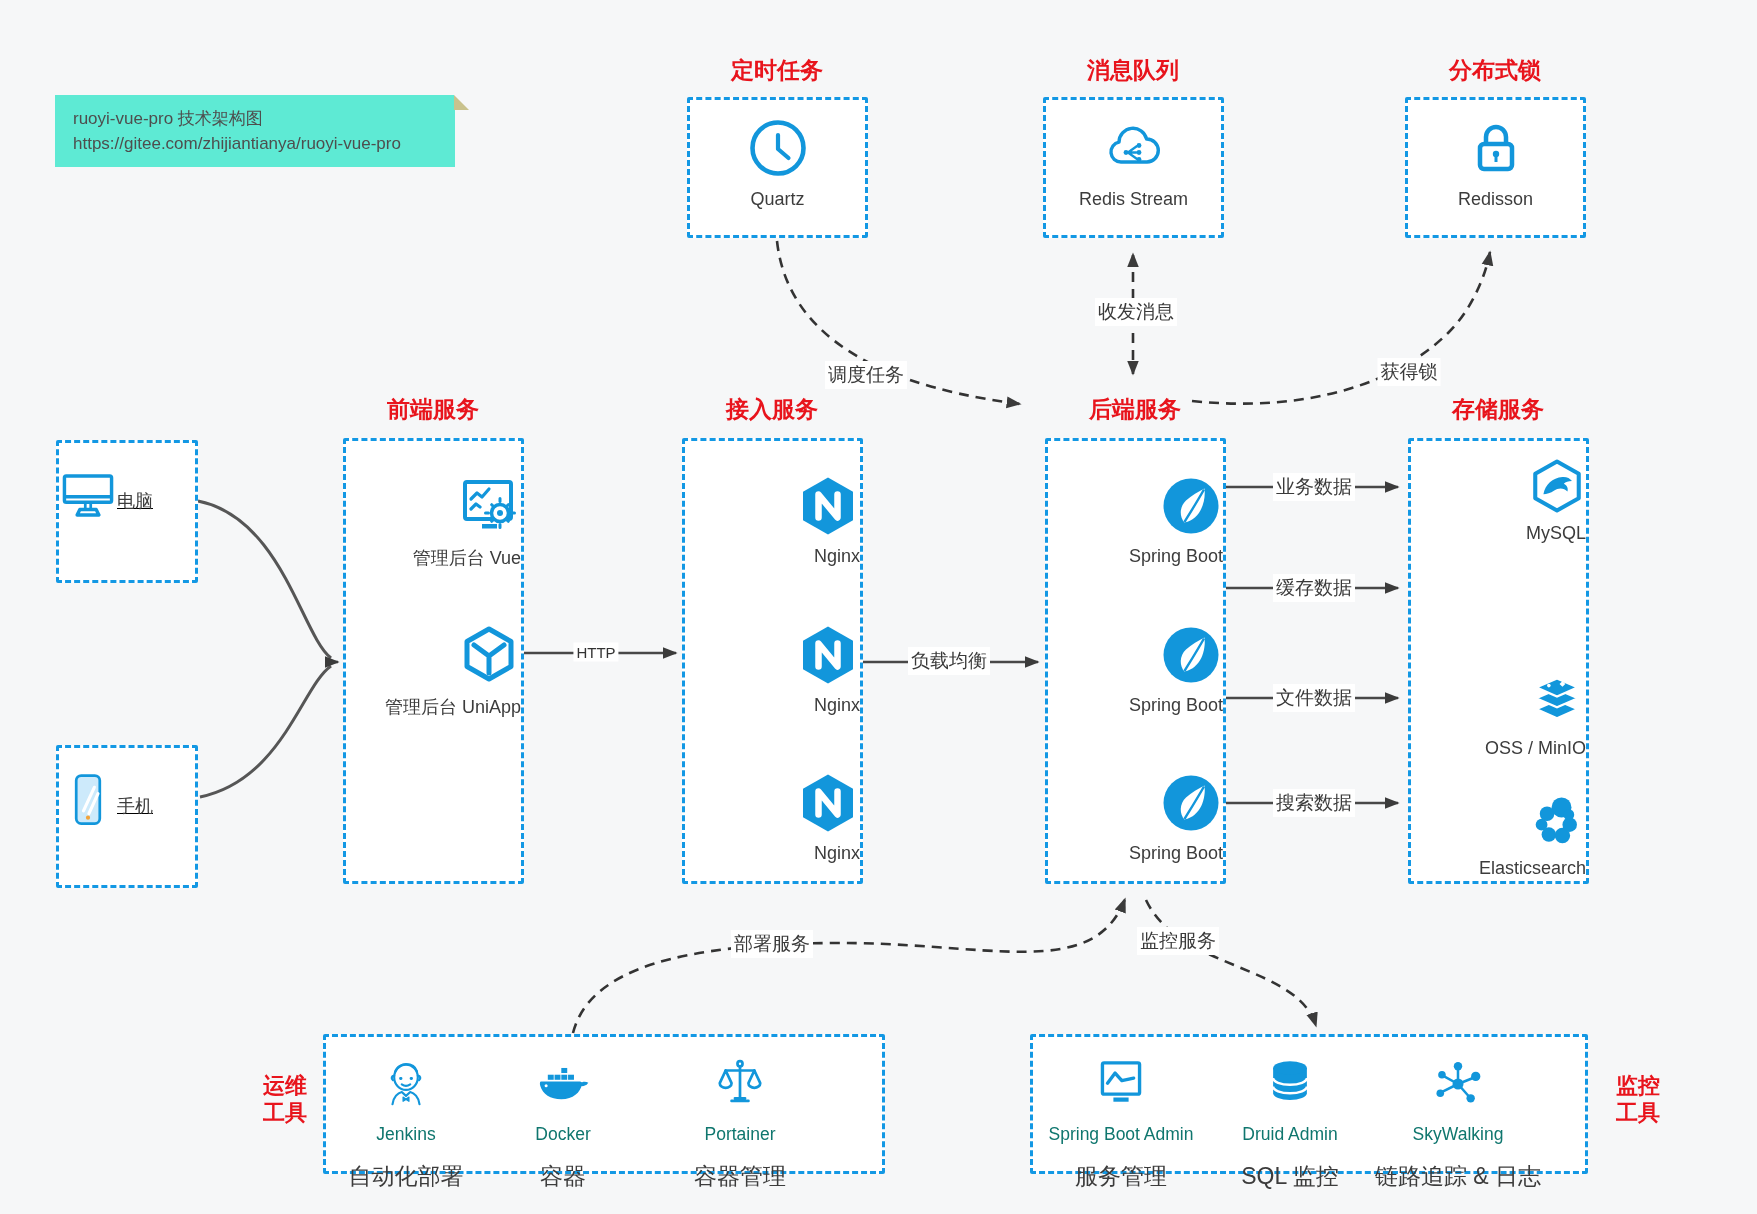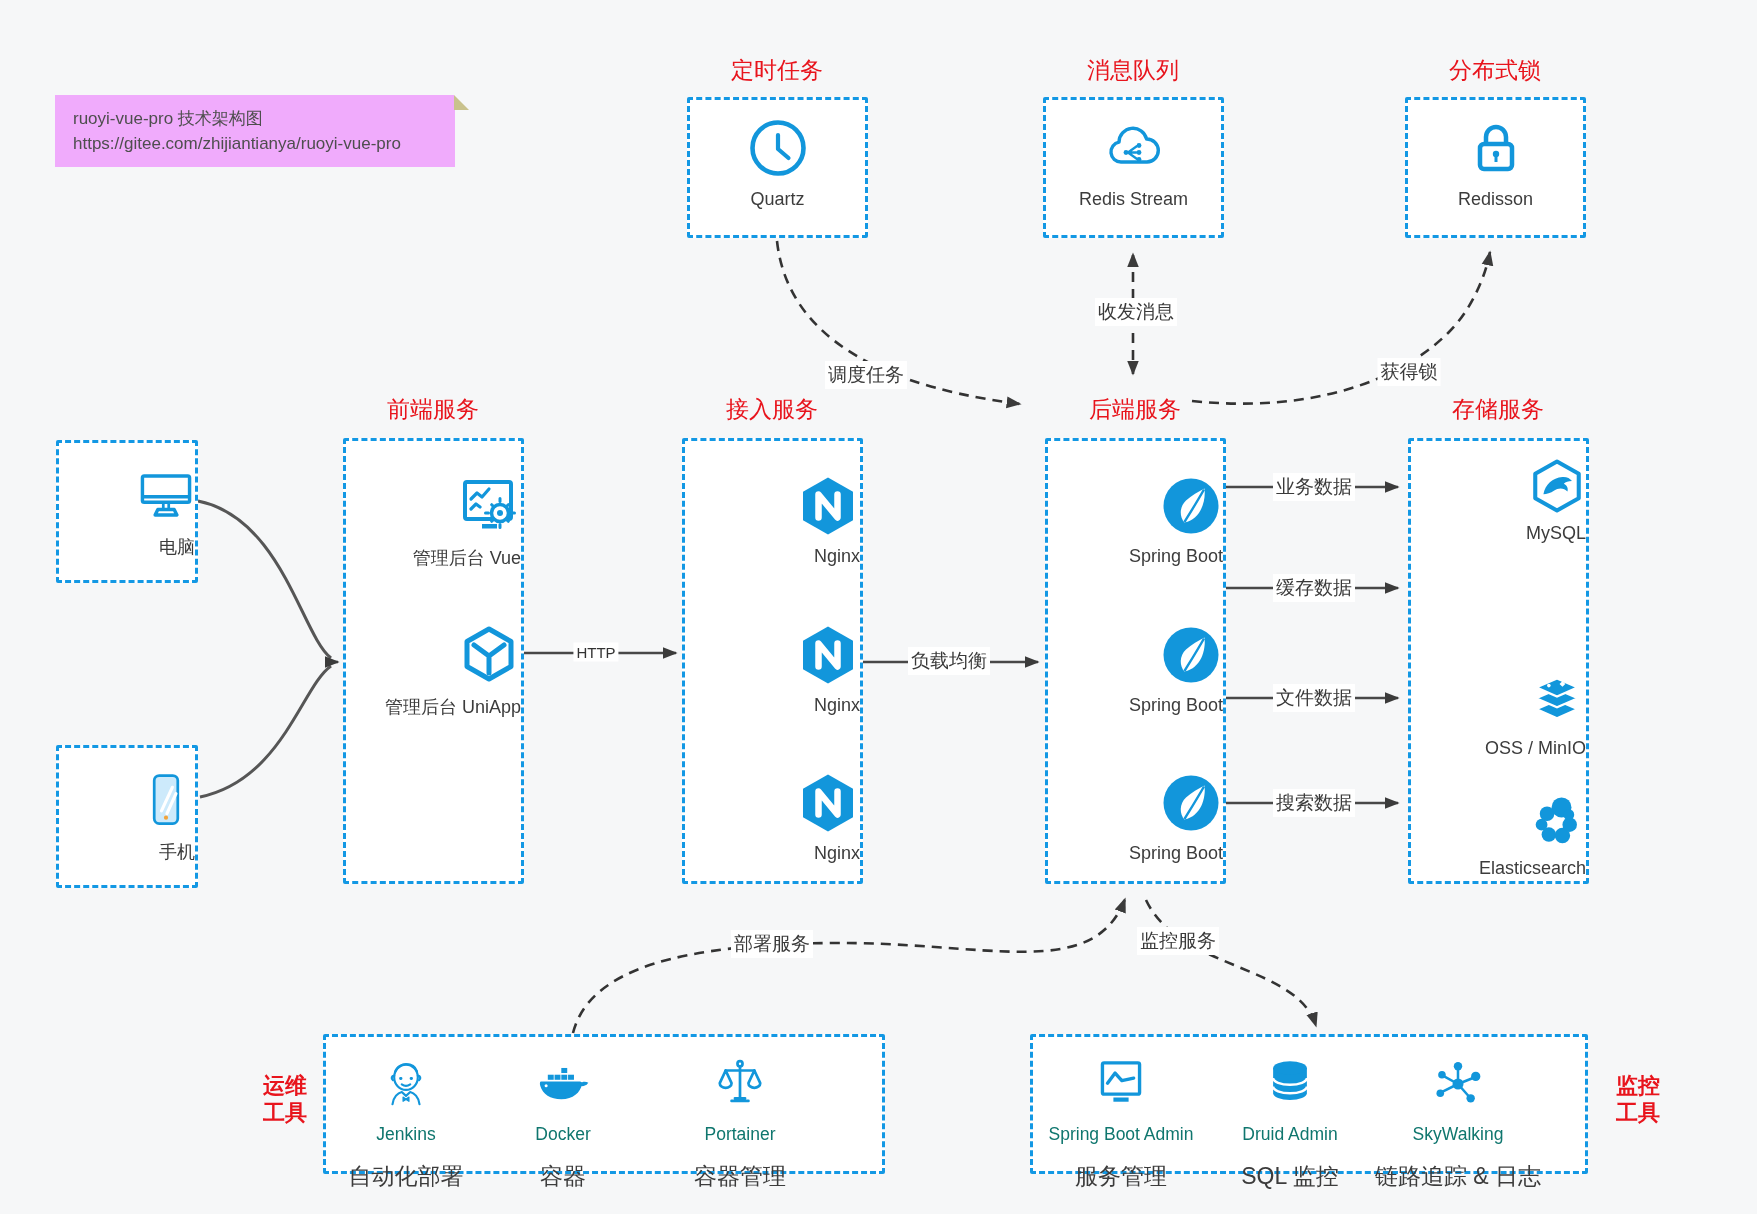--- a/index.html
+++ b/index.html
@@ -3,47 +3,47 @@
 <meta charset="utf-8">
 <style>
   html,body{margin:0;padding:0;}
   body{
     width:1757px;height:1214px;position:relative;overflow:hidden;
     background:#f6f7f8;
     font-family:"Liberation Sans","DejaVu Sans",sans-serif;
   }
   .note{
     position:absolute;left:55px;top:95px;width:400px;height:72px;
-    background:#f0abfc;color:#4e4e4e;font-size:17px;line-height:25px;
+    background:#5eead4;color:#4e4e4e;font-size:17px;line-height:25px;
     padding:11px 0 0 18px;box-sizing:border-box;
   }
   .note::after{
     content:"";position:absolute;top:0;right:-14px;width:0;height:0;
     border-top:15px solid #f6f7f8;border-left:15px solid #c9c28d;
   }
   .red-title{
     position:absolute;width:220px;margin-left:-110px;text-align:center;
-    color:#e8141c;font-weight:normal;font-size:23px;white-space:nowrap;
+    color:#e8141c;font-weight:bold;font-size:23px;white-space:nowrap;
   }
   .side-title{
     position:absolute;width:80px;text-align:center;color:#e8141c;
     font-weight:bold;font-size:22px;line-height:27px;
   }
   .dbox{
     position:absolute;background:#fff;border:3px dashed #1398e4;
     box-sizing:border-box;border-radius:2px;
   }
   .tb-inner{display:flex;flex-direction:column;align-items:center;padding-top:16px;}
   .tb-inner svg{width:64px;height:64px;}
   .tb-label{font-size:18px;color:#3c3c3c;margin-top:5px;}
   .g-item{position:absolute;left:0;right:0;text-align:right;}
   .g-item svg{width:64px;height:64px;}
   .g-item .item-label{font-size:18px;color:#3c3c3c;margin-top:4px;white-space:nowrap;}
   .s-item svg{width:58px;height:58px;}
-  .client-inner{display:flex;flex-direction:column;align-items:flex-end;padding-top:23px;}
+  .client-inner{display:flex;flex-direction:row;align-items:center;padding-top:23px;text-decoration:underline;}
   .client-inner svg{width:58px;height:58px;}
   .client-label{font-size:18px;color:#3c3c3c;margin-top:7px;}
   .b-item{position:absolute;top:20px;text-align:center;}
   .b-item svg{width:54px;height:54px;}
   .b-name{font-size:17.5px;color:#0f766e;margin-top:9px;white-space:nowrap;}
   .b-desc{font-size:23px;color:#3c3c3c;margin-top:16px;white-space:nowrap;}
   .edge-label{
     position:absolute;transform:translate(-50%,-50%);
     background:#ffffff;padding:1px 3px;font-size:19px;color:#3a3a3a;white-space:nowrap;
   }

